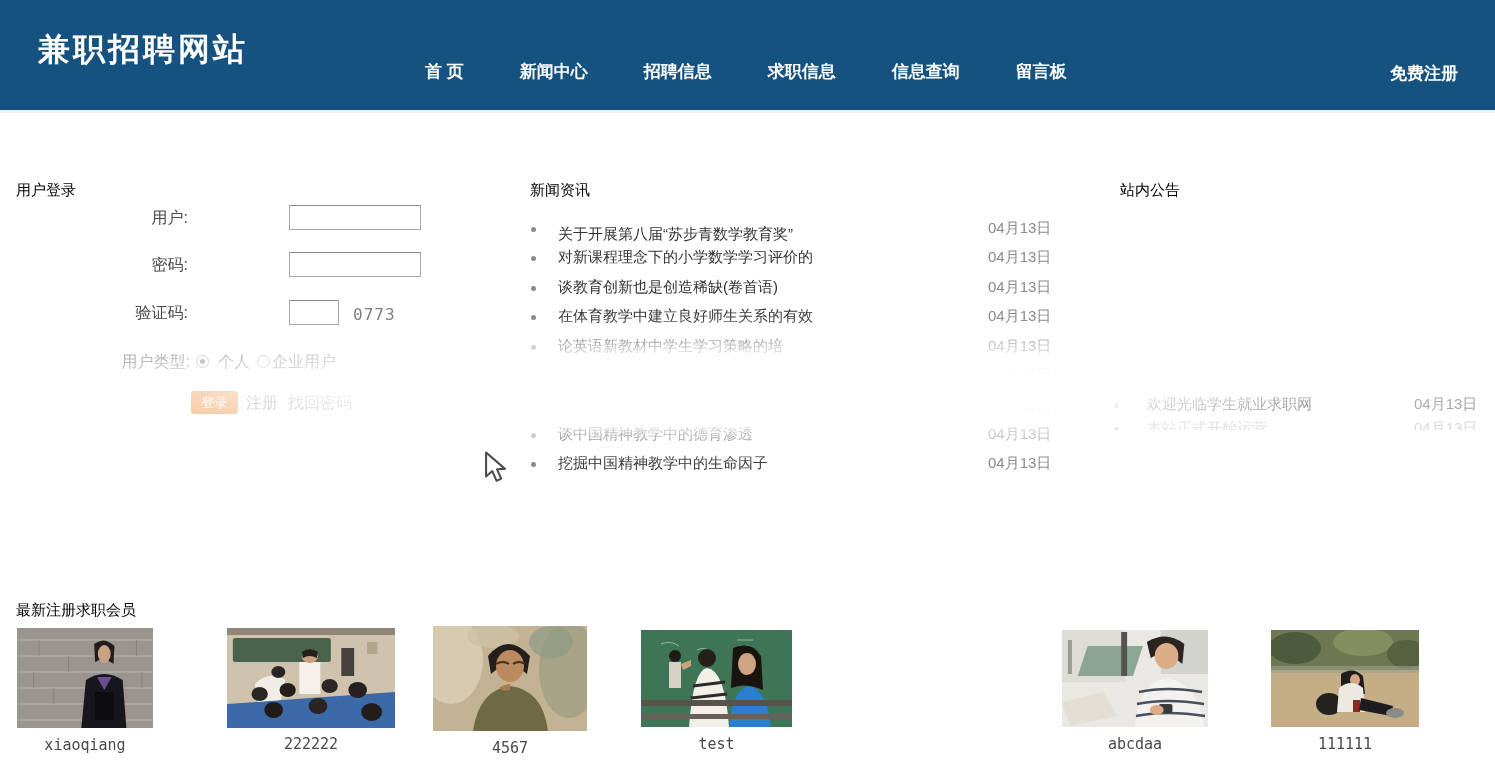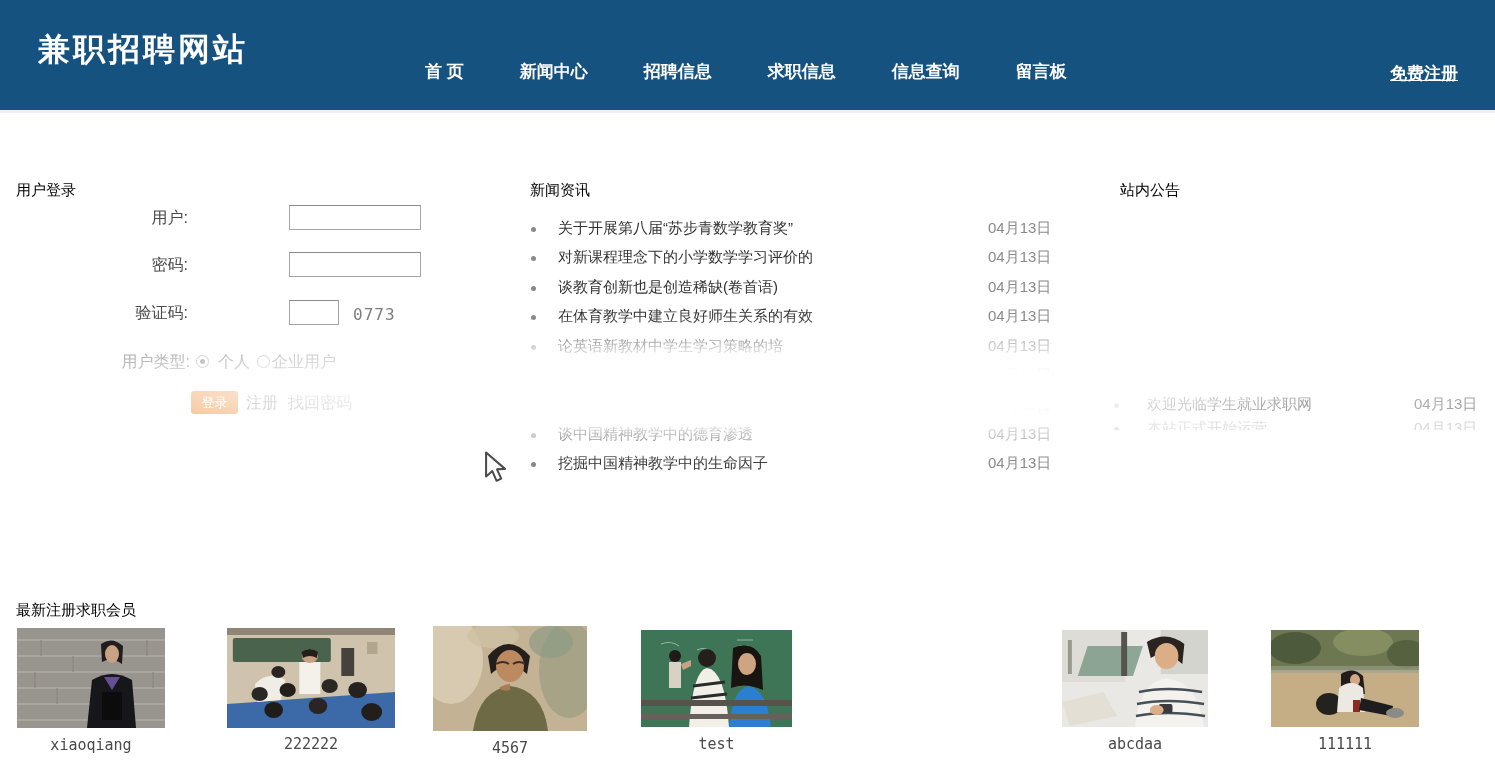--- a/index.html
+++ b/index.html
@@ -21,21 +21,21 @@
     font-family:"Liberation Serif","DejaVu Serif",serif;
     font-weight:bold; font-size:32px; color:#ffffff; letter-spacing:3px;
   }
   .nav { position:absolute; left:425px; top:60px; display:flex; gap:56px; }
   .nav-item {
     color:#ffffff; font-weight:bold; font-size:17px; white-space:nowrap;
     cursor:pointer; text-decoration:none;
   }
   .register-link {
     position:absolute; left:1390px; top:62px; color:#ffffff;
-    font-weight:bold; font-size:17px; cursor:pointer;text-decoration:underline;
+    font-weight:bold; font-size:17px; cursor:pointer;
   }
 
   
   .sec-title { position:absolute; font-size:15px; color:#000000; }
 
   
   .login-row { position:absolute; height:26px; }
   .login-label {
     position:absolute; right:0; top:3px; font-size:16px; color:#4a4a4a; white-space:nowrap;
   }
@@ -143,21 +143,21 @@
   <div class="login-row" style="left:0;top:391px;width:400px;">
     <button class="login-button">登录</button>
     <a class="aux-link" style="left:246px;">注册</a>
     <a class="aux-link" style="left:288px;">找回密码</a>
   </div>
 
   <div class="sec-title" style="left:530px;top:181px;">新闻资讯</div>
 
   <div class="list-row" style="left:530px;top:219px;width:540px;">
     <span class="bullet" style="left:1px;"></span>
-    <a class="item-text" style="left:28px;">关于开展第八届“苏步青数学教育奖”</a>
+    <a class="item-text" style="left:28px;margin-top:6px;">关于开展第八届“苏步青数学教育奖”</a>
     <span class="item-date" style="left:458px;">04月13日</span>
   </div>
   <div class="list-row" style="left:530px;top:248px;width:540px;">
     <span class="bullet" style="left:1px;"></span>
     <a class="item-text" style="left:28px;">对新课程理念下的小学数学学习评价的</a>
     <span class="item-date" style="left:458px;">04月13日</span>
   </div>
   <div class="list-row" style="left:530px;top:278px;width:540px;">
     <span class="bullet" style="left:1px;"></span>
     <a class="item-text" style="left:28px;">谈教育创新也是创造稀缺(卷首语)</a>
@@ -204,21 +204,21 @@
   <div class="list-row clip-row" style="left:1113px;top:419px;width:375px;height:11px;">
     <span class="bullet" style="left:1px;background:#cfcfcf;"></span>
     <a class="item-text" style="left:34px;color:#c9c9c9;">本站正式开始运营</a>
     <span class="item-date" style="left:301px;color:#d6d6d6;">04月13日</span>
   </div>
 
   <div class="fade-overlay"></div>
 
   <div class="sec-title" style="left:16px;top:601px;">最新注册求职会员</div>
 
-  <div class="member" style="left:17px;top:628px;width:148px;height:130px;">
+  <div class="member" style="left:17px;top:628px;width:136px;height:130px;">
     <div class="member-photo" style="height:100px;">
       <svg viewBox="0 0 148 100" preserveAspectRatio="none">
         <rect width="148" height="100" fill="#98948e"></rect>
         <g stroke="#aaa69f" stroke-width="2">
           <line x1="0" y1="12" x2="148" y2="12"></line>
             <line x1="0" y1="28" x2="148" y2="28"></line>
           <line x1="0" y1="44" x2="148" y2="44"></line>
             <line x1="0" y1="60" x2="148" y2="60"></line>
           <line x1="0" y1="76" x2="148" y2="76"></line>
             <line x1="0" y1="92" x2="148" y2="92"></line>

